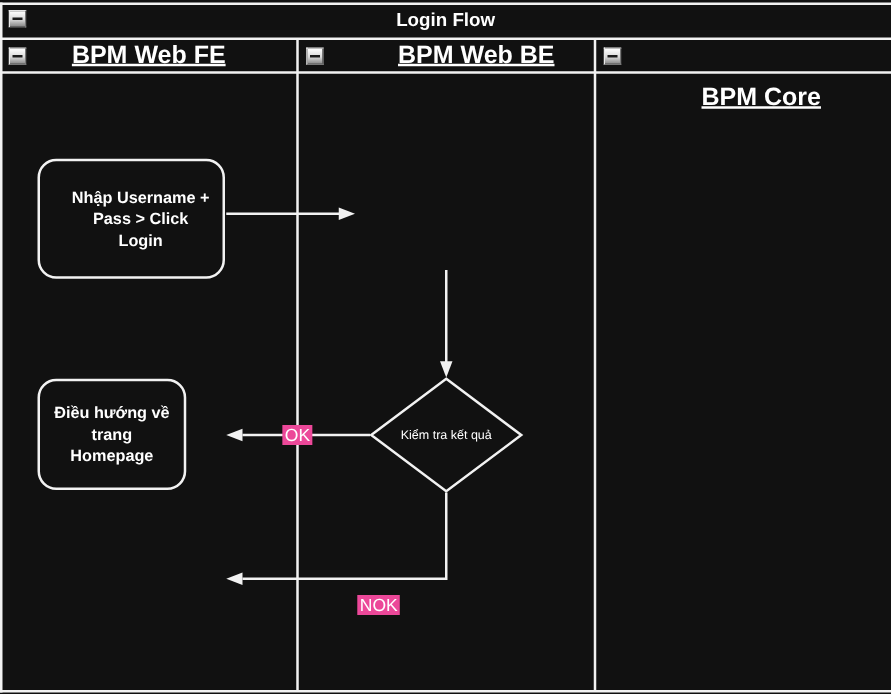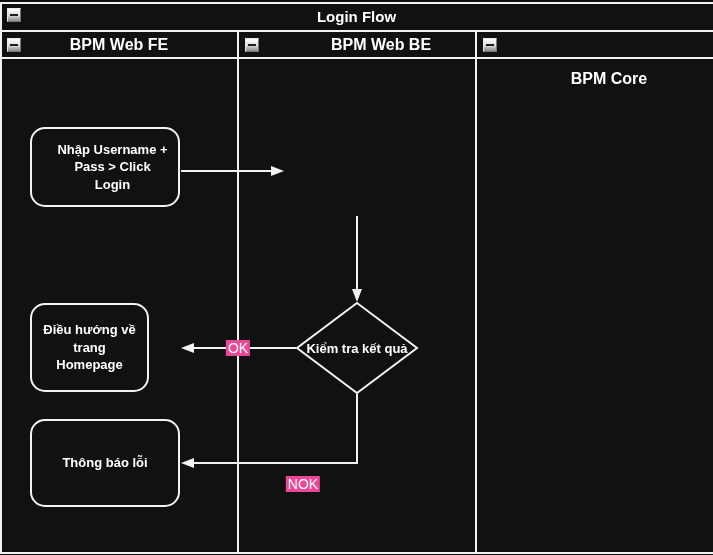--- a/index.html
+++ b/index.html
@@ -9,34 +9,34 @@
     font-family:"Liberation Sans","DejaVu Sans",sans-serif;
   }
   
   .hline,.vline{position:absolute;background:#f2f2f2;}
   
   .titlebar{position:absolute;left:0;top:2px;width:713px;height:28px;
     display:flex;align-items:center;justify-content:center;
     font-weight:bold;font-size:15px;}
   .lane-head{position:absolute;top:31px;height:27px;
     display:flex;align-items:center;justify-content:center;
-    font-weight:bold;font-size:16px;}
+    font-weight:bold;font-size:20px;text-decoration:underline;}
   
   .collapse{position:absolute;width:14px;height:14px;box-sizing:border-box;
     border:1px solid #e8e8e8;border-bottom-color:#777;border-right-color:#777;
     background:linear-gradient(180deg,#ffffff 0%,#d9d9d9 55%,#8a8a8a 100%);
     display:flex;align-items:center;justify-content:center;cursor:pointer;}
   .collapse .minus{width:8px;height:2px;background:#1b1b1b;}
   
   .node{position:absolute;box-sizing:border-box;
     border:2px solid #f2f2f2;border-radius:15px;background:#111111;
     display:flex;align-items:center;justify-content:center;text-align:center;
     font-weight:bold;font-size:13px;line-height:1.35;padding:4px 10px;z-index:3;}
   .diamond-label{position:absolute;z-index:3;display:flex;align-items:center;
-    justify-content:center;text-align:center;font-weight:bold;font-size:13px;}
+    justify-content:center;text-align:center;font-weight:normal;font-size:10px;}
   
   .edges{position:absolute;left:0;top:0;z-index:2;}
   .edge-label{position:absolute;transform:translate(-50%,-50%);
     background:#ec4899;padding:0 2px;font-size:14px;font-weight:400;
     z-index:4;white-space:nowrap;}
 </style>
 </head>
 <body>
 
 <div class="canvas">
@@ -92,33 +92,30 @@
     </g>
     <g stroke="#f2f2f2" stroke-width="2" fill="#f2f2f2">
       <path d="M357,394 L357,463 L194,463" fill="none"></path>
       <polygon points="181,463 194,458 194,468" stroke="none"></polygon>
     </g>
     <g>
       <polygon points="357,303 417,348 357,393 297,348" fill="#111111" stroke="#f2f2f2" stroke-width="2"></polygon>
     </g>
   </svg>
 
-  <div class="node" style="left:30px;top:127px;width:150px;height:80px;padding-left:25px;">
+  <div class="node" style="left:30px;top:127px;width:150px;height:96px;padding-left:25px;">
     <span>Nhập Username + Pass &gt; Click Login</span>
   </div>
 
 
   <div class="diamond-label" style="left:295px;top:303px;width:124px;height:90px;">
     <span>Kiểm tra kết quả</span>
   </div>
 
   <div class="node" style="left:30px;top:303px;width:119px;height:89px;">
     <span>Điều hướng về trang Homepage</span>
   </div>
 
-  <div class="node" style="left:30px;top:419px;width:150px;height:88px;">
-    <span>Thông báo lỗi</span>
-  </div>
 
   <span class="edge-label" style="left:238px;top:348px;">OK</span>
   <span class="edge-label" style="left:303px;top:484px;">NOK</span>
 
 </div>
 
 </body></html>

